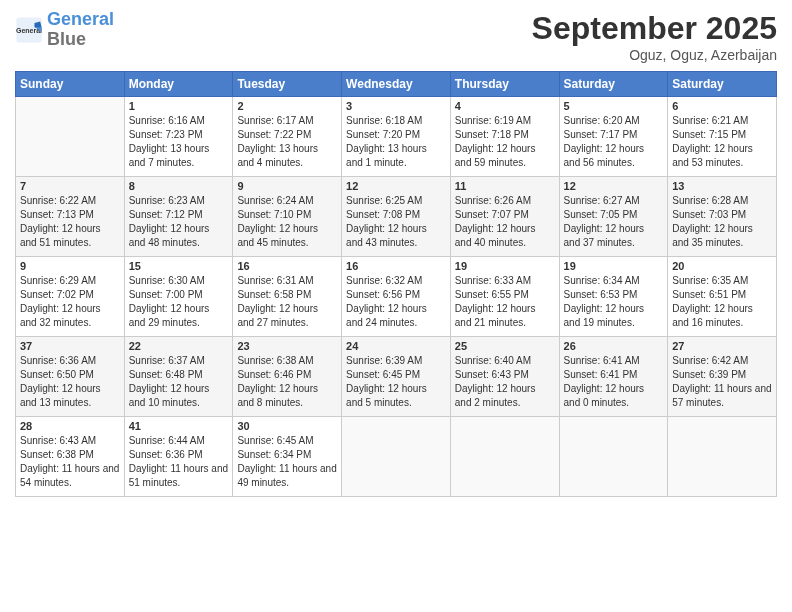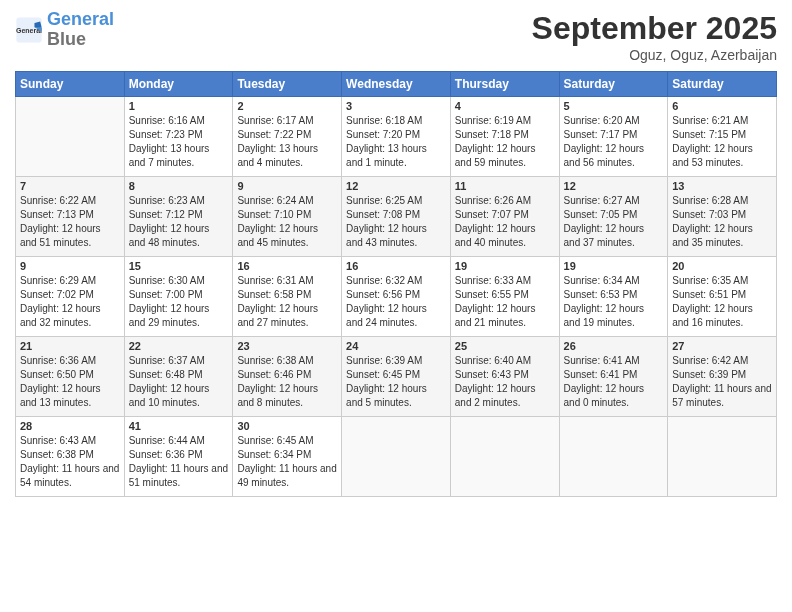--- a/index.html
+++ b/index.html
@@ -213,21 +213,21 @@
             <span class="day-number">19</span>
             <div class="day-info">Sunrise: 6:34 AM<br>Sunset: 6:53 PM<br>Daylight: 12 hours and 19 minutes.</div>
           </td>
           <td>
             <span class="day-number">20</span>
             <div class="day-info">Sunrise: 6:35 AM<br>Sunset: 6:51 PM<br>Daylight: 12 hours and 16 minutes.</div>
           </td>
         </tr>
         <tr>
           <td>
-            <span class="day-number">21</span>
+            <span class="day-number">37</span>
             <div class="day-info">Sunrise: 6:36 AM<br>Sunset: 6:50 PM<br>Daylight: 12 hours and 13 minutes.</div>
           </td>
           <td>
             <span class="day-number">22</span>
             <div class="day-info">Sunrise: 6:37 AM<br>Sunset: 6:48 PM<br>Daylight: 12 hours and 10 minutes.</div>
           </td>
           <td>
             <span class="day-number">23</span>
             <div class="day-info">Sunrise: 6:38 AM<br>Sunset: 6:46 PM<br>Daylight: 12 hours and 8 minutes.</div>
           </td>

